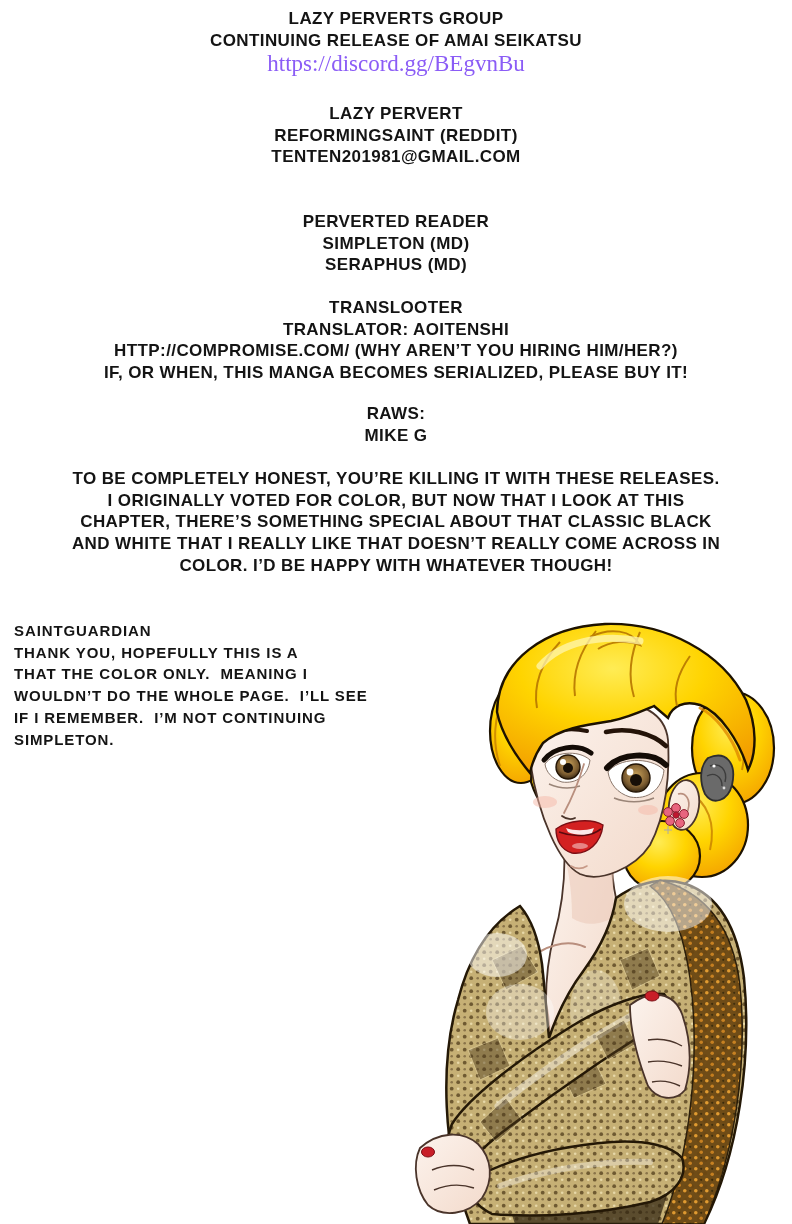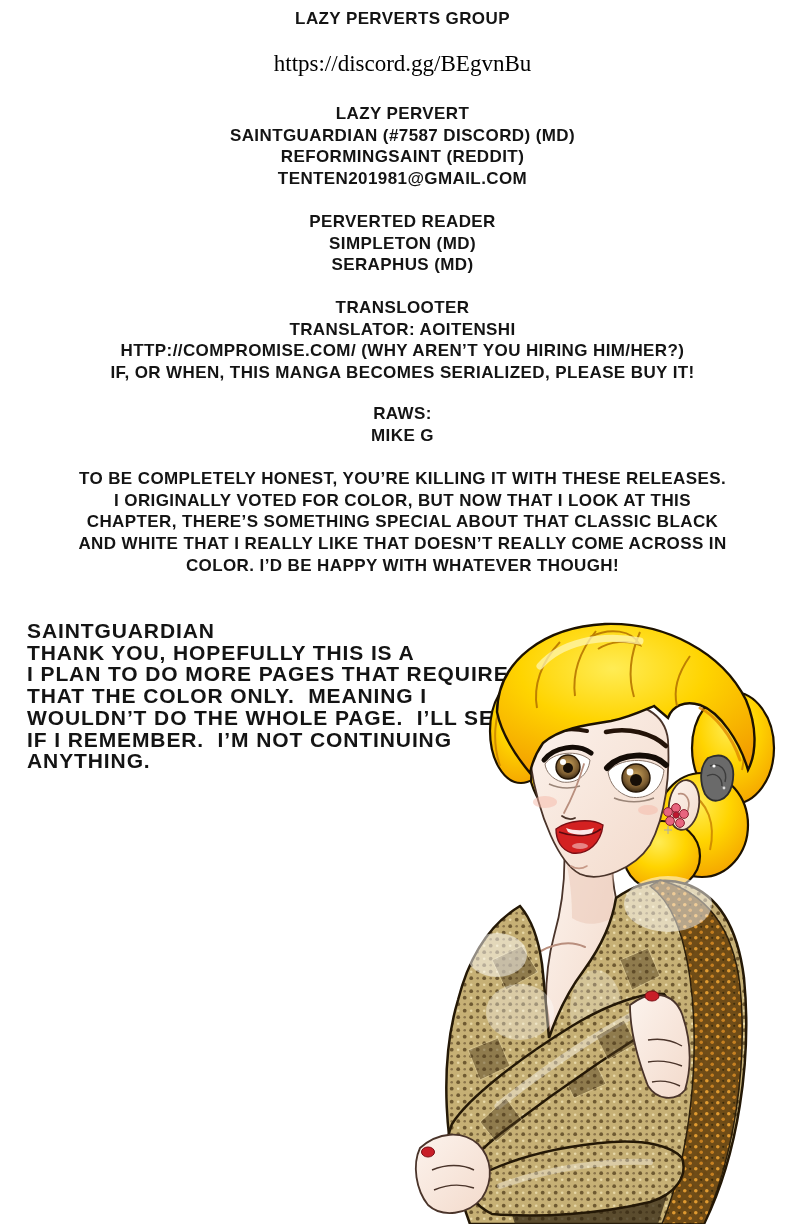--- a/index.html
+++ b/index.html
@@ -4,44 +4,44 @@
 <style>
   html,body{margin:0;padding:0;}
   body{
     width:792px;height:1224px;position:relative;overflow:hidden;
     background:#ffffff;color:#101010;
     font-family:"Liberation Sans",sans-serif;
   }
   .sec{position:absolute;left:0;width:792px;text-align:center;}
   .line{
     line-height:21.7px;font-size:17px;font-weight:600;letter-spacing:.4px;
-    white-space:pre;color:#141414;padding-left:13px;
+    white-space:pre;color:#141414;
   }
   .serif .line{
     font-family:"Liberation Serif",serif;font-size:23px;font-weight:400;
-    letter-spacing:0;color:#000000;
+    letter-spacing:0;color:#8b5cf6;
   }
   .left-block{left:14px;width:540px;text-align:left;}
-  .left-block .line{font-size:21px;letter-spacing:.9px;}
+  .left-block .line{font-size:15px;letter-spacing:.9px;}
   #figure{position:absolute;left:380px;top:600px;width:412px;height:624px;}
 </style>
 </head>
 <body>
 
 <div class="sec" style="top:8px">
   <div class="line">LAZY PERVERTS GROUP</div>
+  <div class="line">CONTINUING RELEASE OF AMAI SEIKATSU</div>
 </div>
 
 <div class="sec serif" style="top:53px">
   <div class="line">https://discord.gg/BEgvnBu</div>
 </div>
 
 <div class="sec" style="top:103px">
   <div class="line">LAZY PERVERT</div>
-  <div class="line">SAINTGUARDIAN (#7587 DISCORD) (MD)</div>
   <div class="line">REFORMINGSAINT (REDDIT)</div>
   <div class="line">TENTEN201981@GMAIL.COM</div>
 </div>
 
 <div class="sec" style="top:211px">
   <div class="line">PERVERTED READER</div>
   <div class="line">SIMPLETON (MD)</div>
   <div class="line">SERAPHUS (MD)</div>
 </div>
 
@@ -61,25 +61,24 @@
   <div class="line">TO BE COMPLETELY HONEST, YOU’RE KILLING IT WITH THESE RELEASES.</div>
   <div class="line">I ORIGINALLY VOTED FOR COLOR, BUT NOW THAT I LOOK AT THIS</div>
   <div class="line">CHAPTER, THERE’S SOMETHING SPECIAL ABOUT THAT CLASSIC BLACK</div>
   <div class="line">AND WHITE THAT I REALLY LIKE THAT DOESN’T REALLY COME ACROSS IN</div>
   <div class="line">COLOR. I’D BE HAPPY WITH WHATEVER THOUGH!</div>
 </div>
 
 <div class="sec left-block" style="top:620px">
   <div class="line">SAINTGUARDIAN</div>
   <div class="line">THANK YOU, HOPEFULLY THIS IS A</div>
-  <div class="line">I PLAN TO DO MORE PAGES THAT REQUIRE</div>
   <div class="line">THAT THE COLOR ONLY.  MEANING I</div>
   <div class="line">WOULDN’T DO THE WHOLE PAGE.  I’LL SEE</div>
   <div class="line">IF I REMEMBER.  I’M NOT CONTINUING</div>
-  <div class="line">ANYTHING.</div>
+  <div class="line">SIMPLETON.</div>
 </div>
 
 <svg id="figure" viewBox="380 600 412 624" xmlns="http://www.w3.org/2000/svg" aria-hidden="true">
   <defs>
     <radialGradient id="hairG" cx="45%" cy="30%" r="80%">
       <stop offset="0%" stop-color="#FFEC55"></stop>
       <stop offset="45%" stop-color="#FFD400"></stop>
       <stop offset="100%" stop-color="#F29B00"></stop>
     </radialGradient>
     <linearGradient id="skinG" x1="0" y1="0" x2="1" y2="1">

